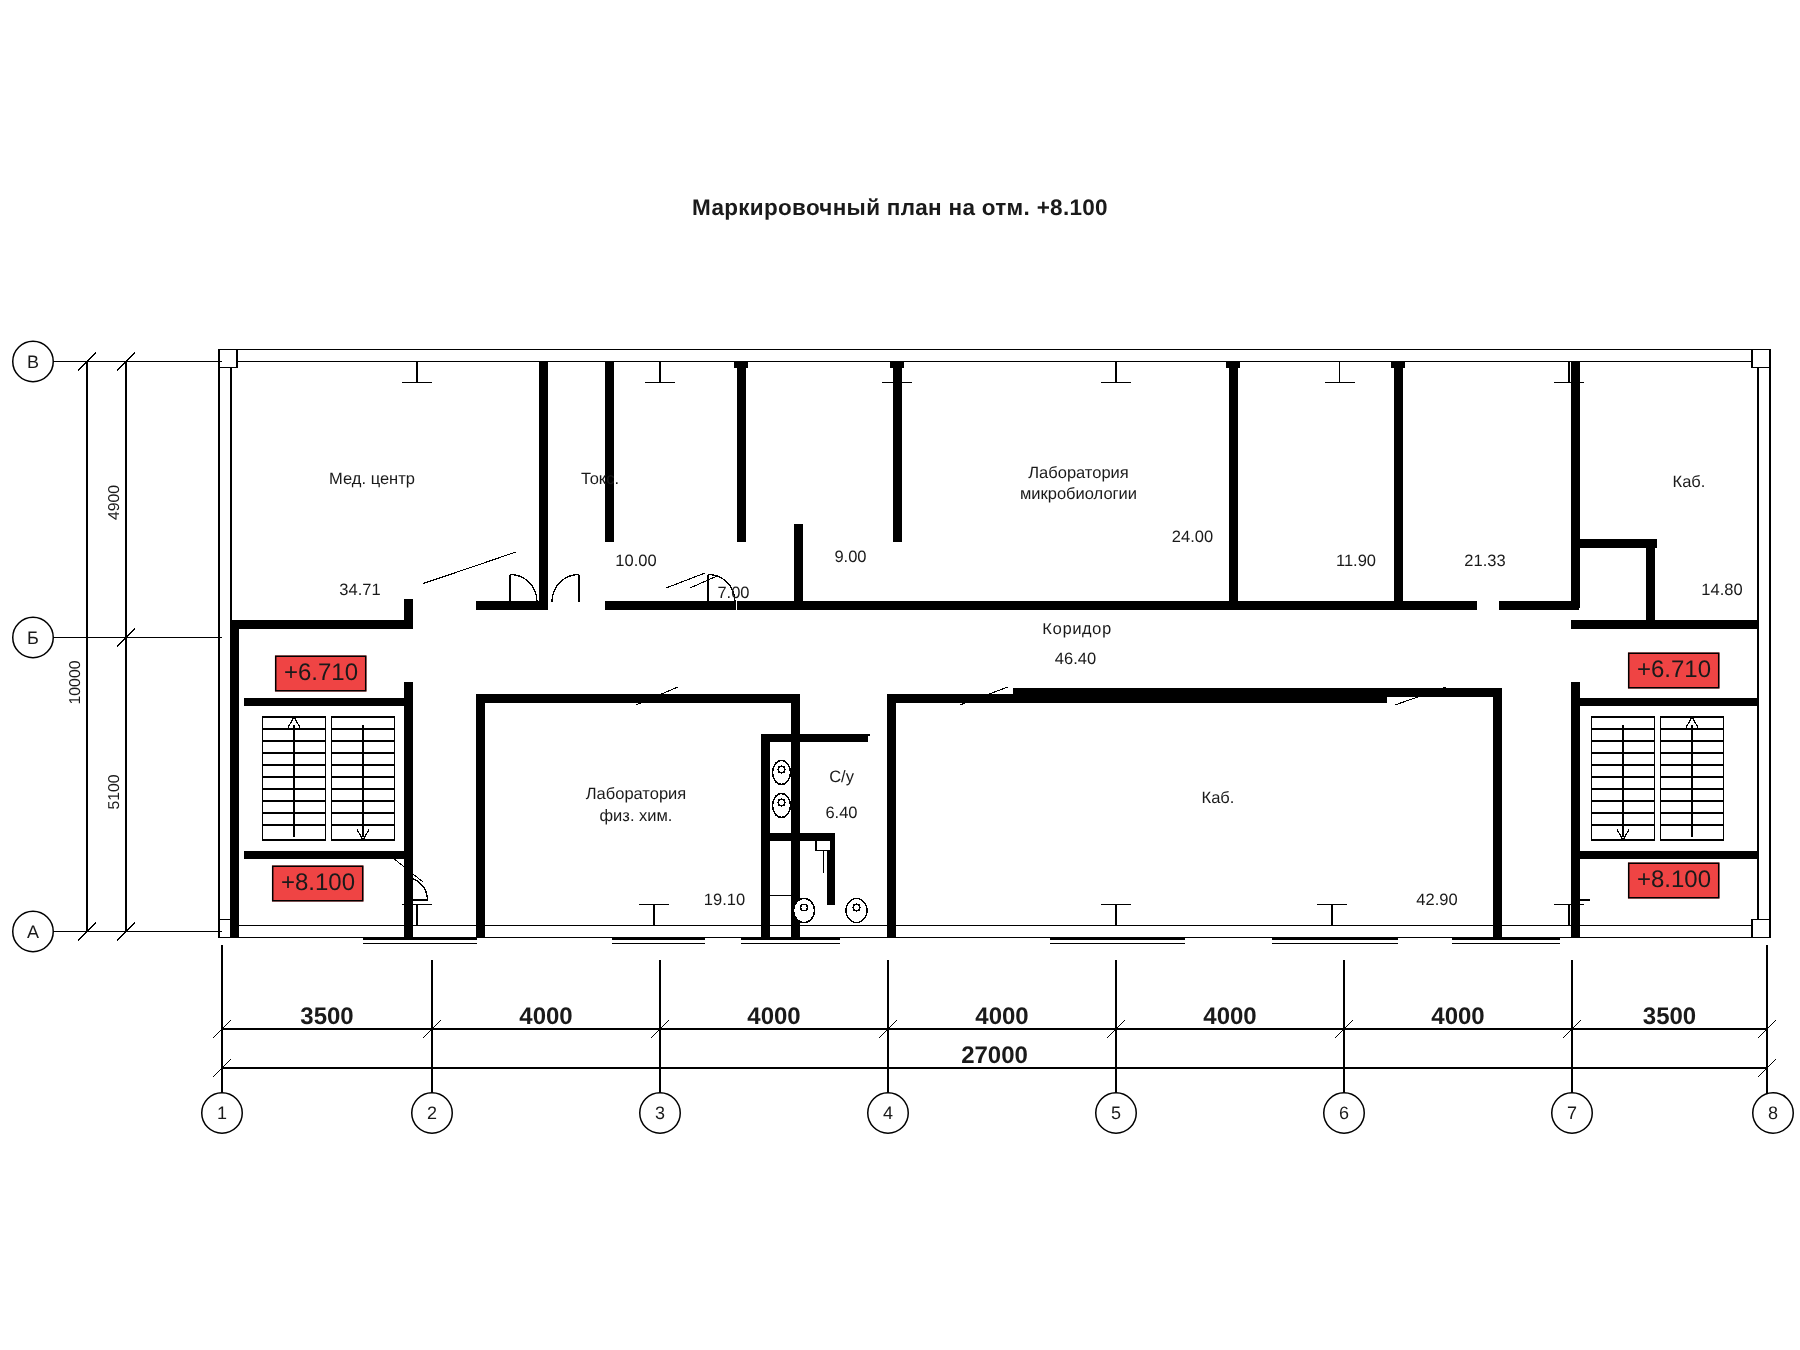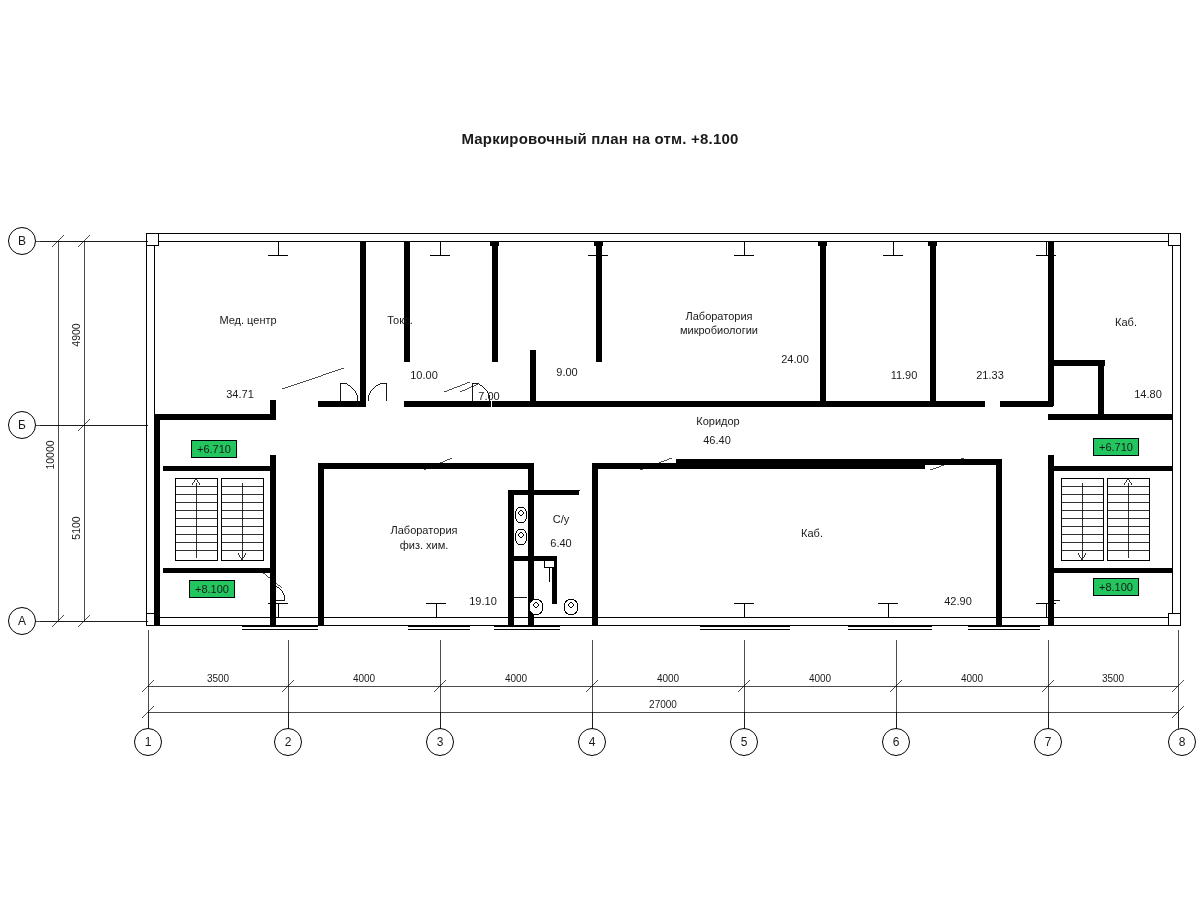--- a/index.html
+++ b/index.html
@@ -22,27 +22,27 @@
   }
   svg{position:absolute;left:0;top:0;width:1200px;height:900px;}
   .lbl{
     position:absolute;
     font-size:11px;
     line-height:13px;
     white-space:nowrap;
     text-align:center;
     transform:translate(-50%,-50%);
   }
-  .lbl.dim{font-size:10px;}
+  .lbl.dim{font-size:16px;font-weight:bold;}
   .boxlabel{
     position:absolute;
     transform:translate(-50%,-50%);
     border:1px solid #000;
-    background:#22c55e;
-    font-size:11px;
+    background:#ef4444;
+    font-size:16px;
     padding:2px 5px;
     white-space:nowrap;
   }
   .axis-circle{
     position:absolute;
     transform:translate(-50%,-50%);
     width:26px;height:26px;
     border:1px solid #000;
     border-radius:50%;
     background:#fff;
@@ -347,21 +347,21 @@
 
   <div class="lbl" style="left:719px;top:316px;">Лаборатория</div>
   <div class="lbl" style="left:719px;top:330px;">микробиологии</div>
   <div class="lbl" style="left:795px;top:359px;">24.00</div>
   <div class="lbl" style="left:904px;top:375px;">11.90</div>
   <div class="lbl" style="left:990px;top:375px;">21.33</div>
 
   <div class="lbl" style="left:1126px;top:322px;">Каб.</div>
   <div class="lbl" style="left:1148px;top:394px;">14.80</div>
 
-  <div class="lbl" style="left:718px;top:421px;">Коридор</div>
+  <div class="lbl" style="left:718px;top:421px;font-family:Liberation Mono, monospace;">Коридор</div>
   <div class="lbl" style="left:681px;top:440px;margin-left:36px;">46.40</div>
 
   <div class="lbl" style="left:424px;top:530px;">Лаборатория</div>
   <div class="lbl" style="left:424px;top:545px;">физ. хим.</div>
   <div class="lbl" style="left:483px;top:601px;">19.10</div>
 
   <div class="lbl" style="left:561px;top:519px;">С/у</div>
   <div class="lbl" style="left:561px;top:543px;">6.40</div>
 
   <div class="lbl" style="left:812px;top:533px;">Каб.</div>

